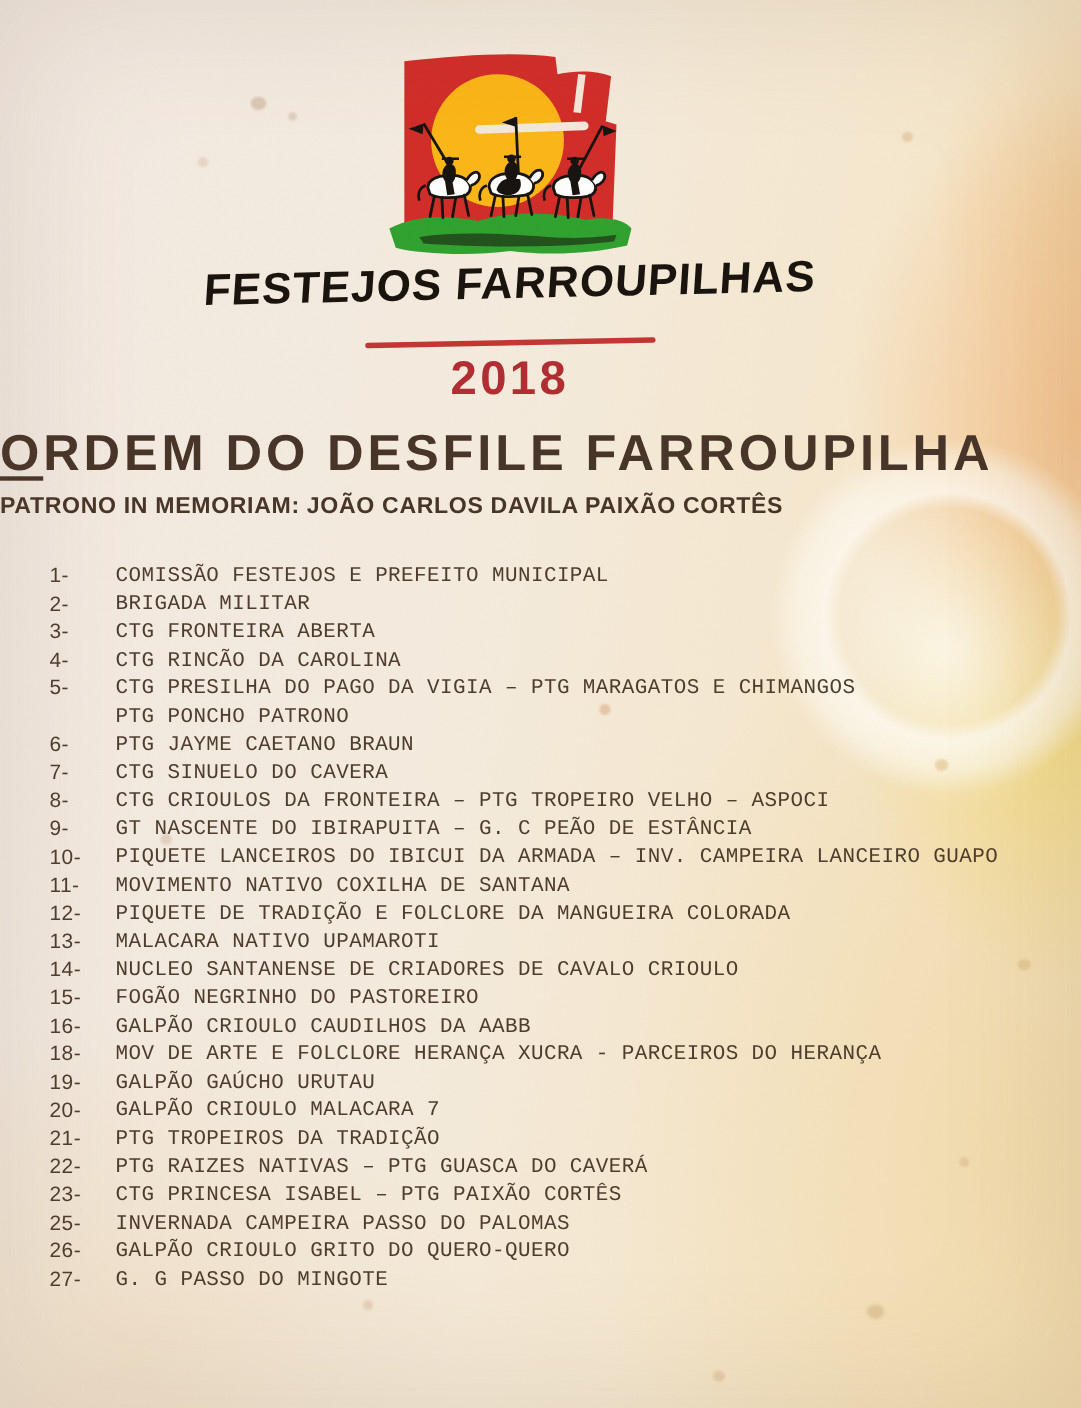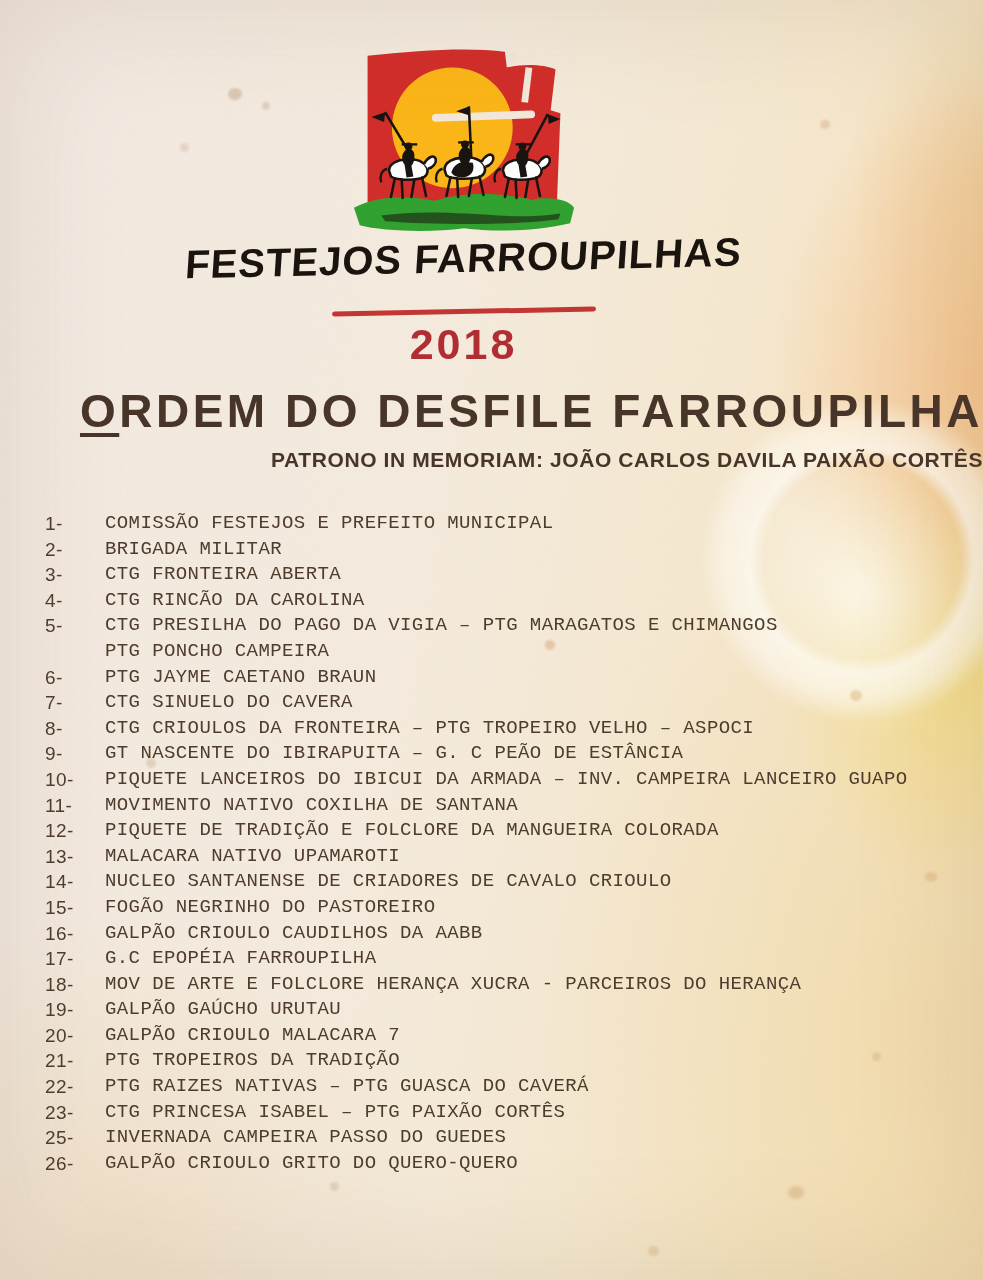--- a/index.html
+++ b/index.html
@@ -28,26 +28,26 @@
     position:absolute;top:236px;width:100%;text-align:center;
     font-size:40px;font-weight:800;letter-spacing:1px;color:#17110c;
     transform:translateX(-28px) rotate(-1.3deg) skewX(-5deg);
   }
   .script-underline{position:absolute;top:309px;left:50%;width:264px;height:5px;border-radius:3px;
     background:#c33431;transform:translateX(calc(-50% - 28px)) rotate(-1.1deg);}
   .year{position:absolute;top:320px;width:100%;text-align:center;
     font-size:43px;font-weight:700;letter-spacing:3px;color:#b12b31;transform:translateX(-28px);}
 
   .page-title{
-    position:absolute;top:384px;width:100%;text-align:right;color:#463327;
+    position:absolute;top:384px;width:100%;text-align:left;color:#463327;
     font-size:46px;font-weight:700;letter-spacing:3.5px;white-space:nowrap;z-index:3;
   }
   .page-title .initial{text-decoration:underline;text-underline-offset:6px;text-decoration-thickness:4px;}
   .page-subtitle{
-    position:absolute;top:448px;width:100%;text-align:right;color:#463327;
+    position:absolute;top:448px;width:100%;text-align:left;color:#463327;
     font-size:21px;font-weight:700;letter-spacing:0.6px;z-index:3;
   }
 
   .parade-list{position:absolute;top:511px;left:45px;right:16px;z-index:3;}
   .row{display:flex;line-height:25.6px;font-size:19px;color:#4c3a2b;letter-spacing:0.4px;white-space:nowrap;}
   .row .num{flex:0 0 60px;}
   .row .nm{flex:1;font-family:Liberation Mono, monospace;}
 </style>
 </head>
 <body>
@@ -147,21 +147,21 @@
     <div class="row">
     <span class="num">4-</span>
     <span class="nm">CTG RINCÃO DA CAROLINA</span>
   </div>
     <div class="row">
     <span class="num">5-</span>
     <span class="nm">CTG PRESILHA DO PAGO DA VIGIA – PTG MARAGATOS E CHIMANGOS</span>
   </div>
     <div class="row">
     <span class="num"></span>
-    <span class="nm">PTG PONCHO CAMPEIRA</span>
+    <span class="nm">PTG PONCHO PATRONO</span>
   </div>
     <div class="row">
     <span class="num">6-</span>
     <span class="nm">PTG JAYME CAETANO BRAUN</span>
   </div>
     <div class="row">
     <span class="num">7-</span>
     <span class="nm">CTG SINUELO DO CAVERA</span>
   </div>
     <div class="row">
@@ -194,24 +194,20 @@
   </div>
     <div class="row">
     <span class="num">15-</span>
     <span class="nm">FOGÃO NEGRINHO DO PASTOREIRO</span>
   </div>
     <div class="row">
     <span class="num">16-</span>
     <span class="nm">GALPÃO CRIOULO CAUDILHOS DA AABB</span>
   </div>
     <div class="row">
-    <span class="num">17-</span>
-    <span class="nm">G.C EPOPÉIA FARROUPILHA</span>
-  </div>
-    <div class="row">
     <span class="num">18-</span>
     <span class="nm">MOV DE ARTE E FOLCLORE HERANÇA XUCRA - PARCEIROS DO HERANÇA</span>
   </div>
     <div class="row">
     <span class="num">19-</span>
     <span class="nm">GALPÃO GAÚCHO URUTAU</span>
   </div>
     <div class="row">
     <span class="num">20-</span>
     <span class="nm">GALPÃO CRIOULO MALACARA 7</span>
@@ -223,25 +219,29 @@
     <div class="row">
     <span class="num">22-</span>
     <span class="nm">PTG RAIZES NATIVAS – PTG GUASCA DO CAVERÁ</span>
   </div>
     <div class="row">
     <span class="num">23-</span>
     <span class="nm">CTG PRINCESA ISABEL – PTG PAIXÃO CORTÊS</span>
   </div>
     <div class="row">
     <span class="num">25-</span>
-    <span class="nm">INVERNADA CAMPEIRA PASSO DO GUEDES</span>
+    <span class="nm">INVERNADA CAMPEIRA PASSO DO PALOMAS</span>
   </div>
     <div class="row">
     <span class="num">26-</span>
     <span class="nm">GALPÃO CRIOULO GRITO DO QUERO-QUERO</span>
+  </div>
+    <div class="row">
+    <span class="num">27-</span>
+    <span class="nm">G. G PASSO DO MINGOTE</span>
   </div>
   </div>
 
 <svg class="grain" width="983" height="1280">
   <filter id="grainf">
     <feTurbulence type="fractalNoise" baseFrequency="0.8" numOctaves="2" stitchTiles="stitch"></feTurbulence>
     <feColorMatrix type="matrix" values="0 0 0 0 0.42 0 0 0 0 0.33 0 0 0 0 0.22 0 0 0 0.8 0"></feColorMatrix>
   </filter>
   <rect width="983" height="1280" filter="url(#grainf)"></rect>
 </svg>

